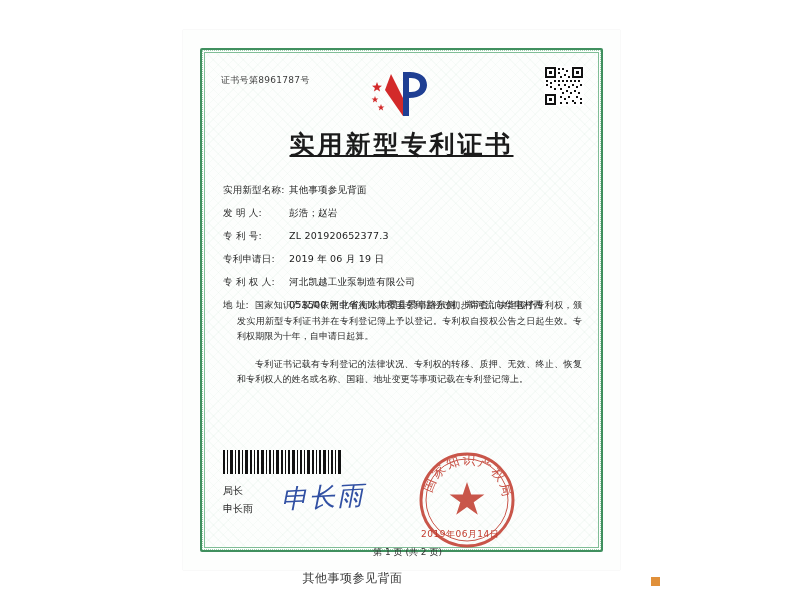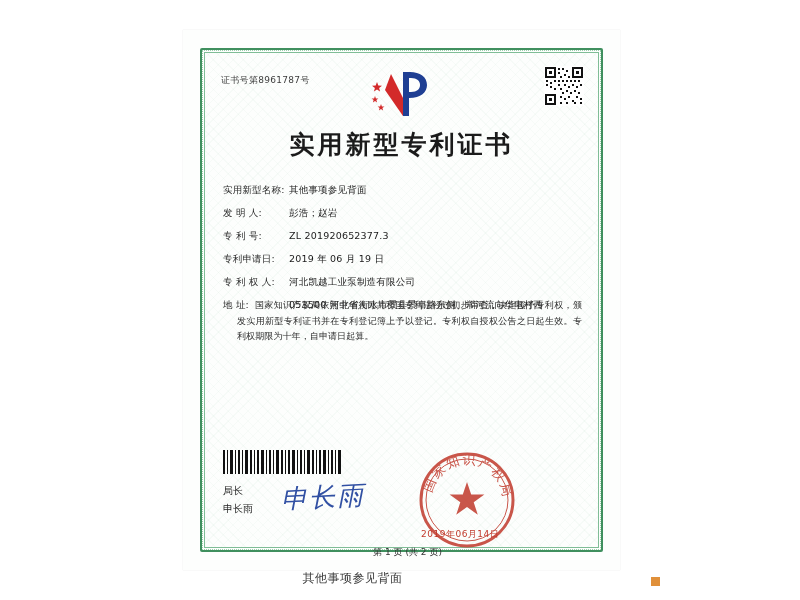--- a/index.html
+++ b/index.html
@@ -101,20 +101,21 @@
     position: absolute;
     left: 0;
     right: 0;
     top: 98px;
     text-align: center;
     font-size: 25px;
     letter-spacing: 3px;
     color: #1b1b1b;
     font-weight: bold;
     font-family: "DejaVu Serif", "Liberation Serif", serif;
+    text-decoration: underline;
   }
 
   .fields {
     position: absolute;
     left: 40px;
     top: 148px;
     right: 36px;
   }
   .field-row {
     font-size: 9.5px;
@@ -337,20 +338,21 @@
       <div class="field-row">
         <span class="field-label">专 利 权 人:</span><span class="field-value">河北凯越工业泵制造有限公司</span>
       </div>
       <div class="field-row">
         <span class="field-label">地      址:</span><span class="field-value">053500 河北省衡水市景县景阜路东侧、常河流向华电村西</span>
       </div>
     </div>
 
     <div class="paragraphs">
       <p>国家知识产权局依照中华人民共和国专利法经过初步审查，决定授予专利权，颁发实用新型专利证书并在专利登记簿上予以登记。专利权自授权公告之日起生效。专利权期限为十年，自申请日起算。</p>
+      <p>专利证书记载有专利登记的法律状况、专利权的转移、质押、无效、终止、恢复和专利权人的姓名或名称、国籍、地址变更等事项记载在专利登记簿上。</p>
     </div>
 
     <div class="barcode">
       <svg width="120" height="24" viewBox="0 0 120 24">
         <g fill="#111">
           <rect x="0" y="0" width="2" height="24"></rect>
             <rect x="4" y="0" width="1" height="24"></rect>
           <rect x="7" y="0" width="3" height="24"></rect>
             <rect x="12" y="0" width="1" height="24"></rect>
           <rect x="15" y="0" width="2" height="24"></rect>

